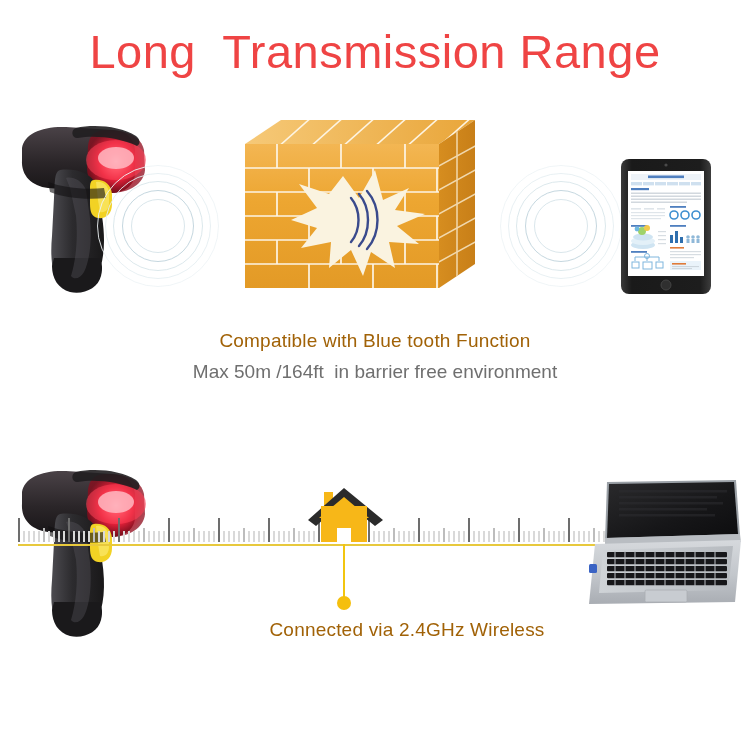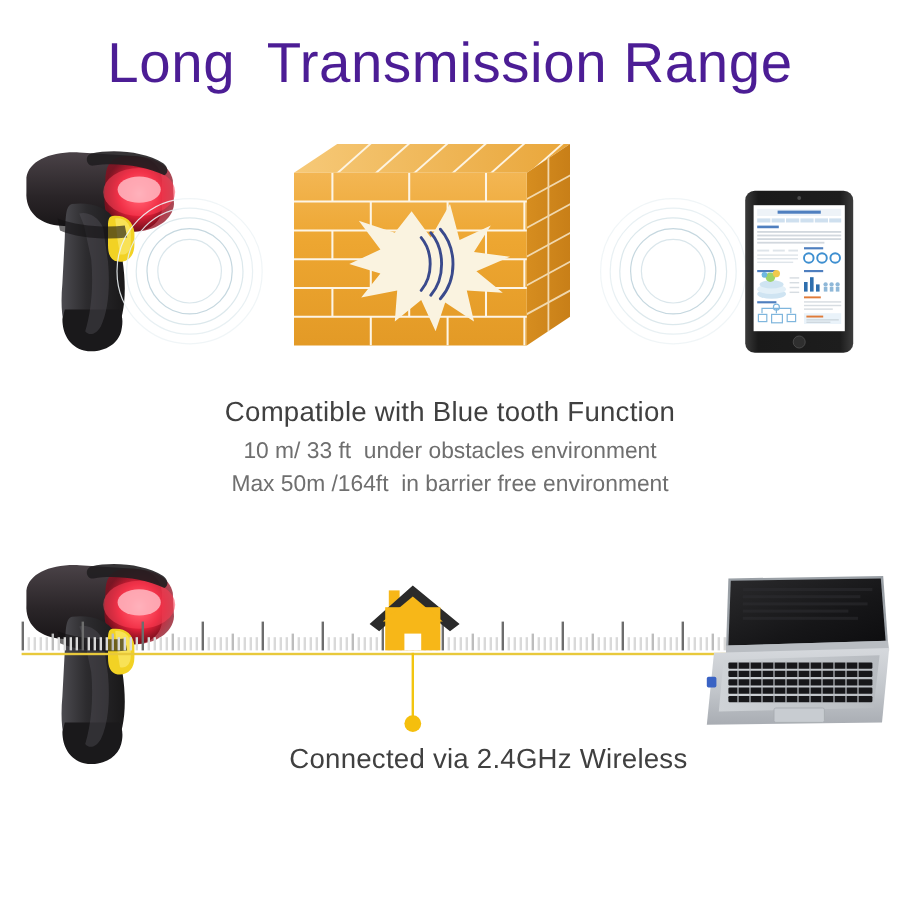--- a/index.html
+++ b/index.html
@@ -19,21 +19,21 @@
   
   #page-title {
     position: absolute;
     top: 24px;
     left: 0;
     width: 750px;
     text-align: center;
     font-size: 47px;
     font-weight: 400;
     letter-spacing: 0.5px;
-    color: #4c1d95;
+    color: #ef4444;
     white-space: pre;
   }
 
   
   .rings { position: absolute; }
   .rings .ring {
     position: absolute;
     border-radius: 50%;
     border: 1.4px solid #cfdde4;
     left: 50%;
@@ -43,22 +43,22 @@
   }
   .rings .ring.r1 { width: 52px;  height: 52px;  border-color: #d6e3e9; }
   .rings .ring.r2 { width: 70px;  height: 70px;  border-color: #bfd3dc; }
   .rings .ring.r3 { width: 88px;  height: 88px;  border-color: #d8e5ea; }
   .rings .ring.r4 { width: 104px; height: 104px; border-color: #e6eef2; }
   .rings .ring.r5 { width: 120px; height: 120px; border-color: #eef4f6; }
 
   
   .caption { position: absolute; width: 750px; left: 0; text-align: center; }
   .caption .headline {
-    font-size: 23px;
-    color: #404040;
+    font-size: 19px;
+    color: #a16207;
     font-weight: 400;
     letter-spacing: 0.2px;
     margin-bottom: 7px;
     white-space: pre;
   }
   .caption .sub {
     font-size: 19px;
     color: #6f6f6f;
     font-weight: 400;
     line-height: 1.42;
@@ -398,21 +398,20 @@
     <rect x="57" y="106" width="14" height="1.6" fill="#e07b39"></rect>
     <g fill="#cdd6dd">
       <rect x="57" y="109" width="27" height="1.1"></rect>
       <rect x="57" y="111" width="20" height="1.1"></rect>
     </g>
   </svg>
 </div>
 
 <div class="caption" style="top:330px;">
   <div class="headline">Compatible with Blue tooth Function</div>
-  <div class="sub">10 m/ 33 ft  under obstacles environment</div>
   <div class="sub">Max 50m /164ft  in barrier free environment</div>
 </div>
 
 <div class="scanner" style="left:8px; top:452px;">
   <svg width="170" height="190" viewBox="0 0 170 190">
     <defs>
       <linearGradient id="gripG2" x1="0" y1="0" x2="1" y2="0">
         <stop offset="0%" stop-color="#4c4b50"></stop>
         <stop offset="40%" stop-color="#2c2b2e"></stop>
         <stop offset="100%" stop-color="#191819"></stop>

